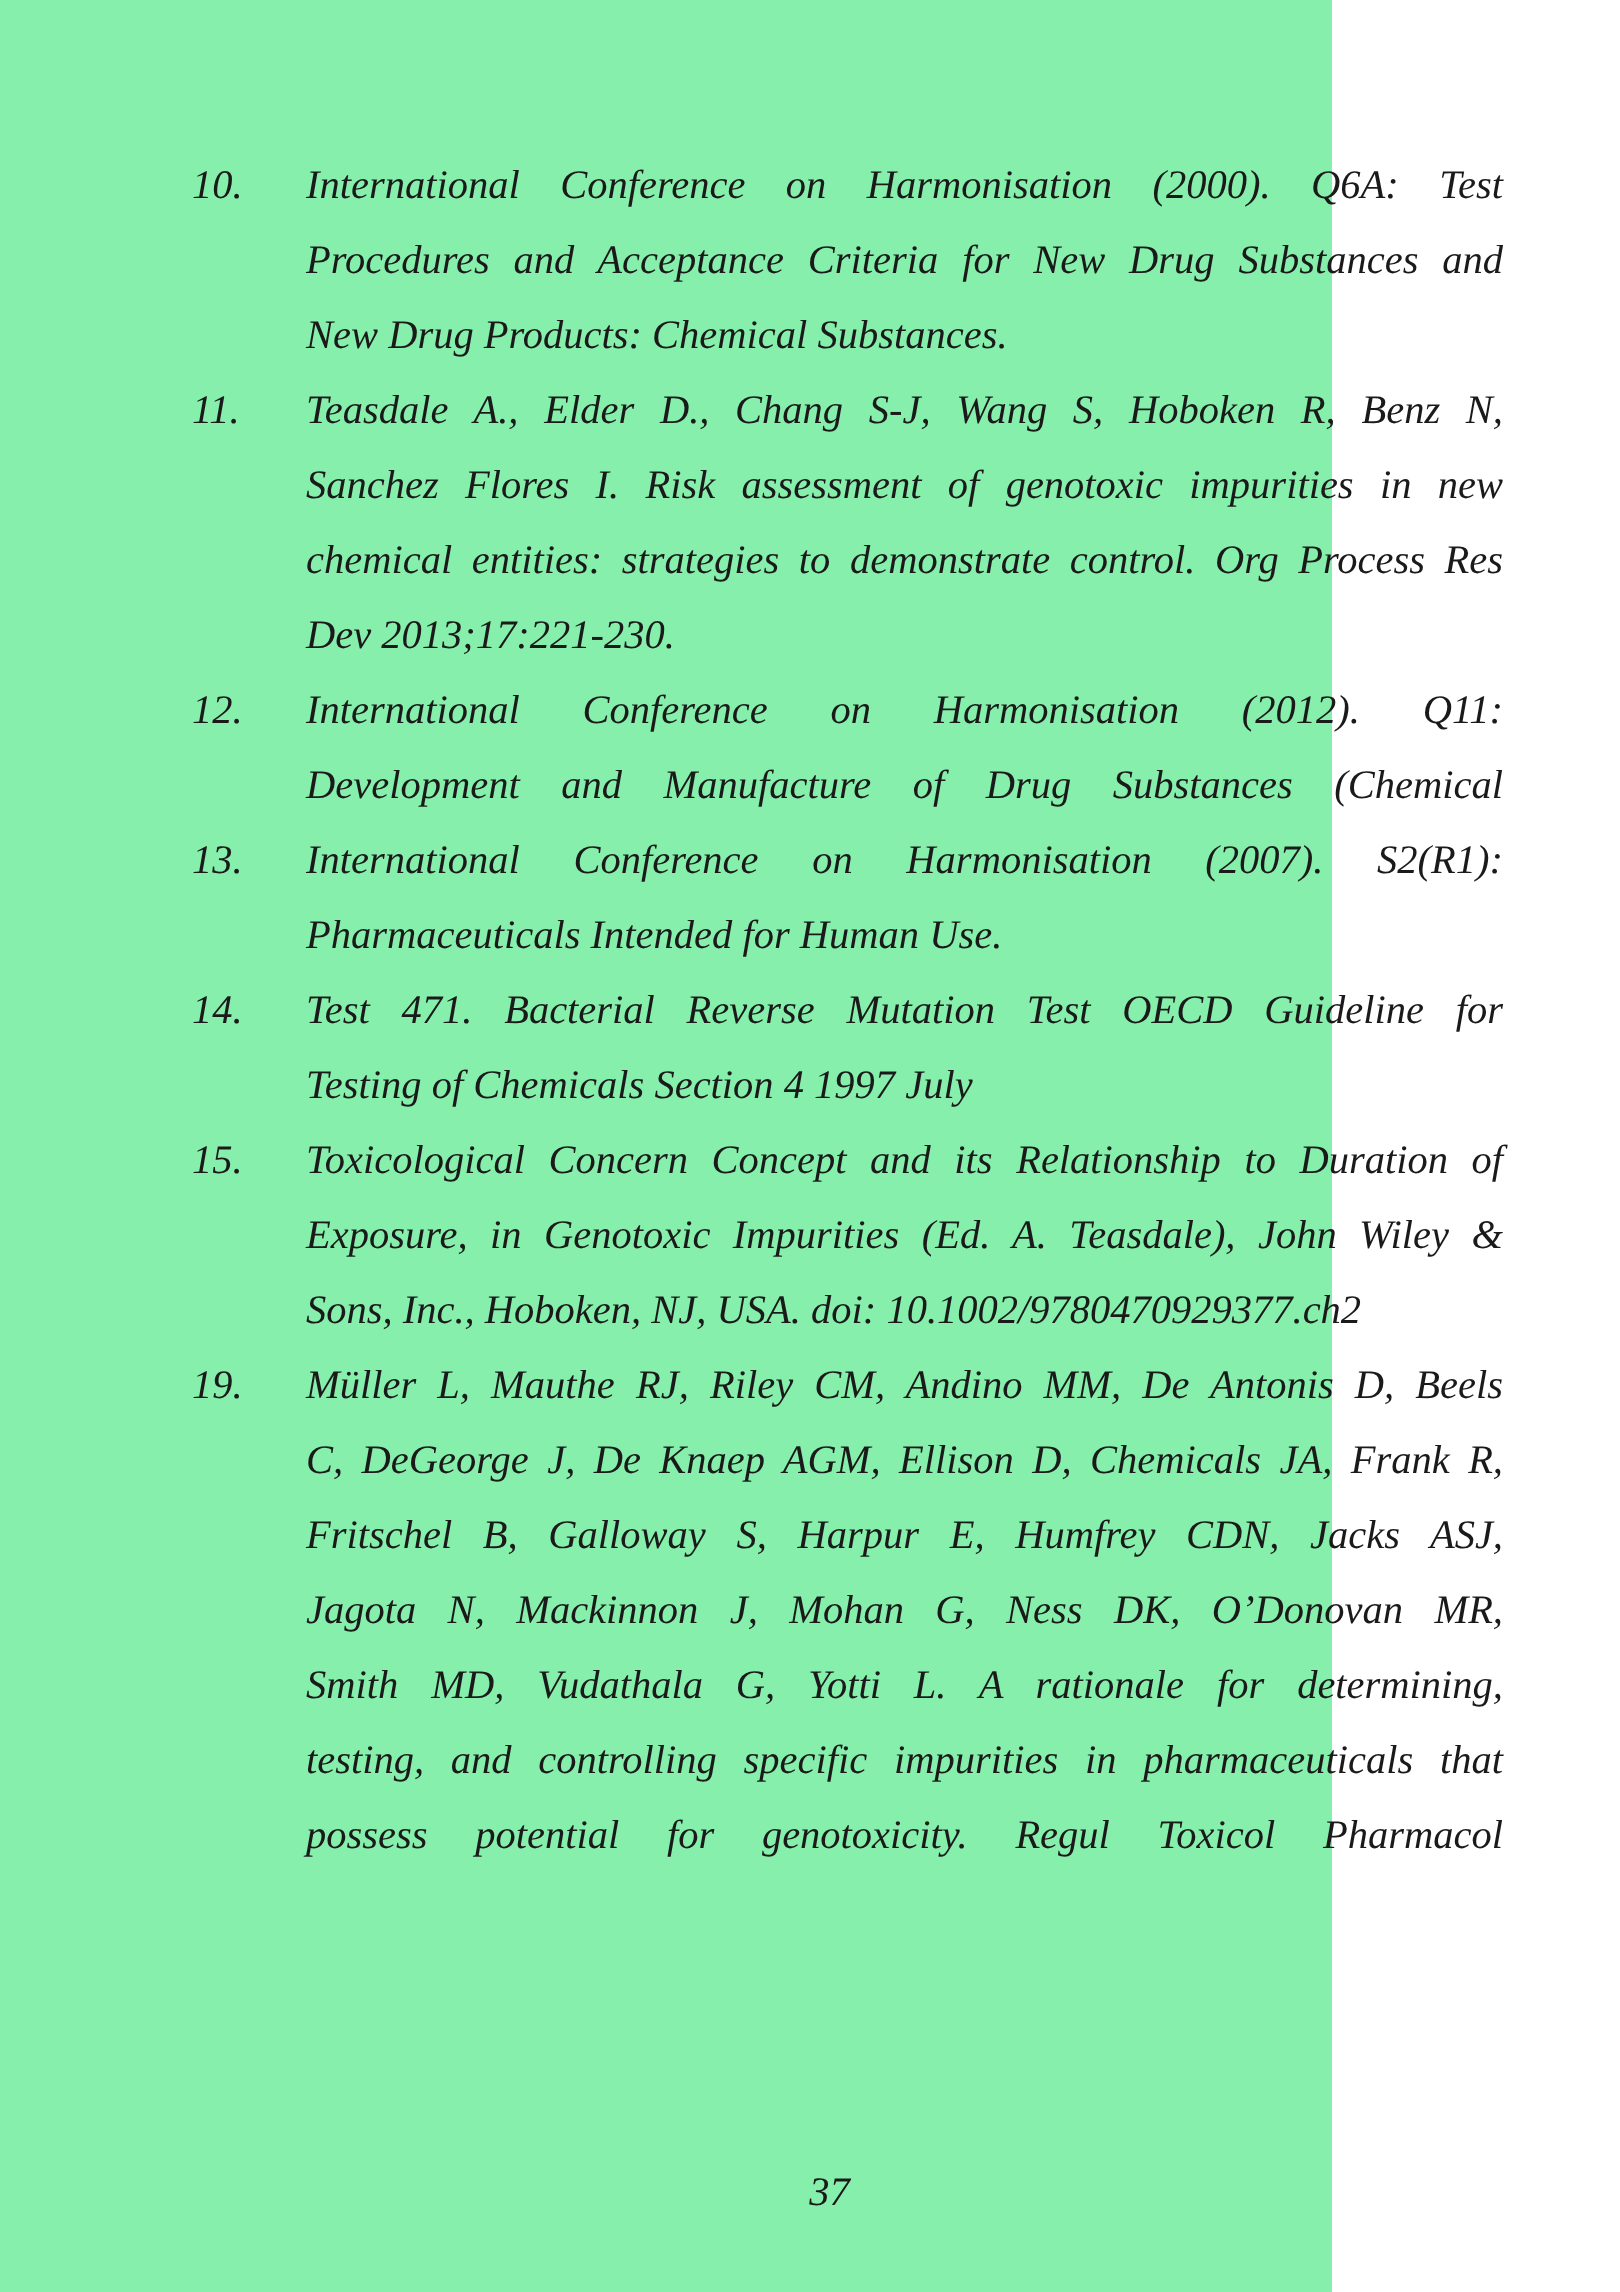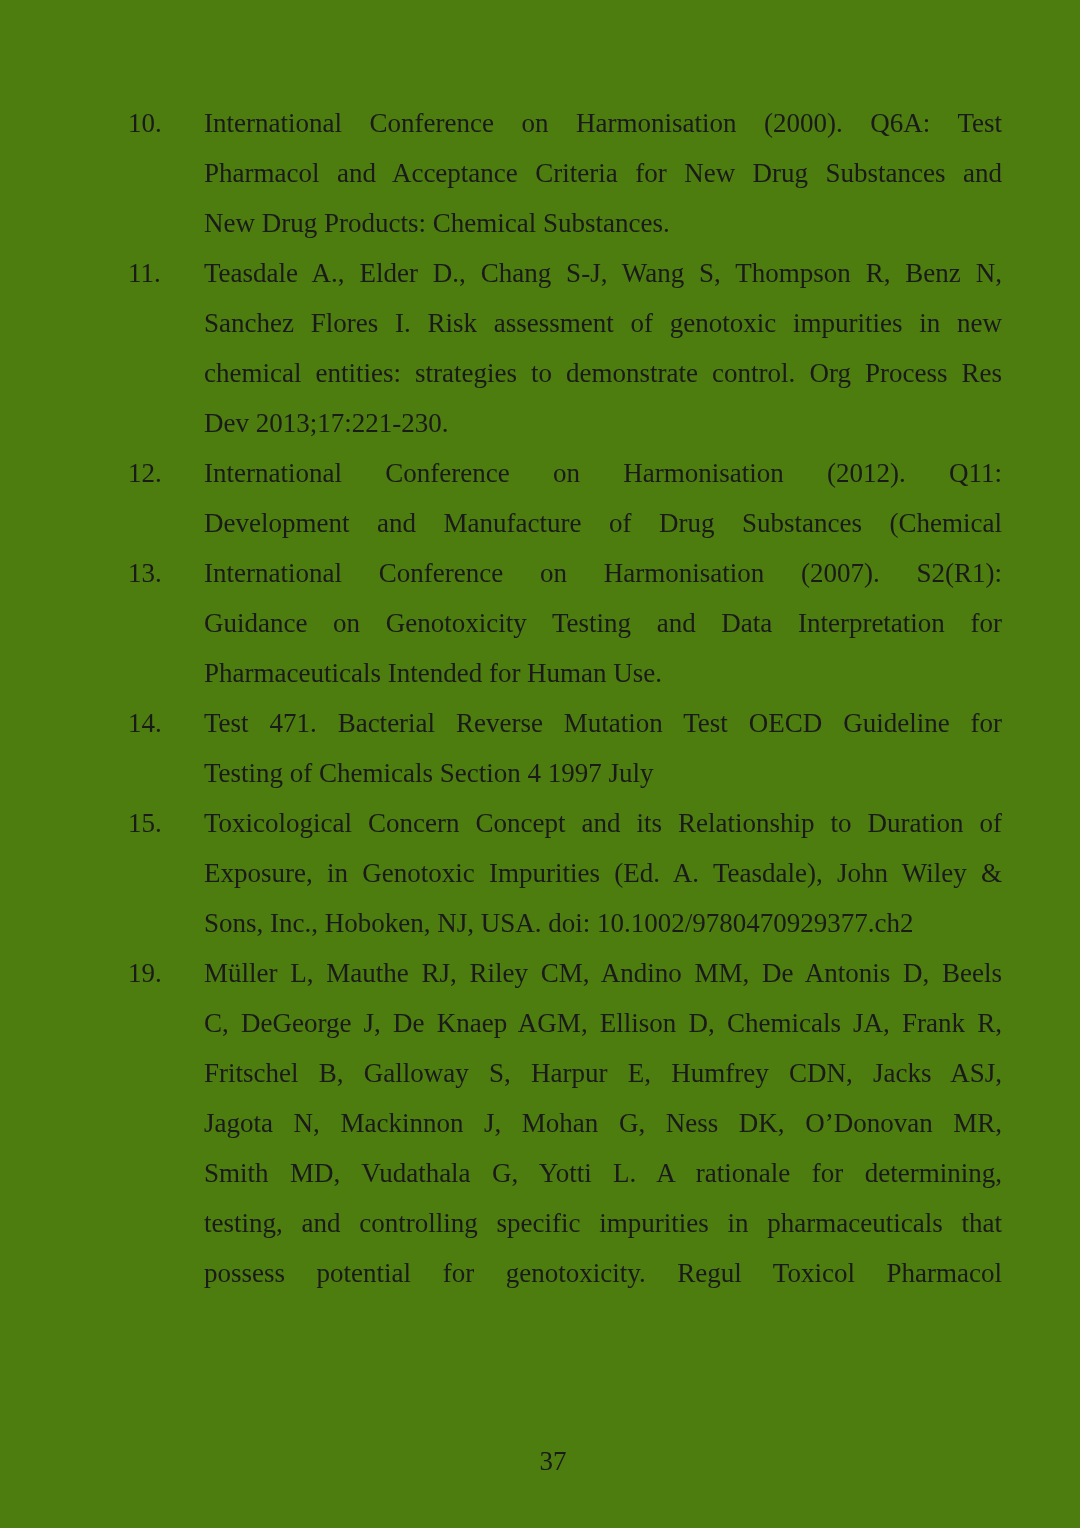--- a/index.html
+++ b/index.html
@@ -11,23 +11,24 @@
       width: 1080px;
       height: 1528px;
       position: relative;
       overflow: hidden;
       font-family: "Liberation Serif", "DejaVu Serif", serif;
       color: #1a1a1a;
     }
     .page {
       position: absolute;
       left: 0; top: 0;
-      width: 1080px;
+      width: 888px;
       height: 1528px;
-      background: #4d7c0f;
+      background: #86efac;
+      font-style: italic;
     }
     .ref-list {
       position: absolute;
       left: 128px;
       top: 98px;
       width: 852px;
     }
     .ref {
       position: relative;
     }
@@ -70,48 +71,47 @@
 </head>
 <body>
 
 <div class="page">
   <div class="ref-list">
 
     <div class="ref">
       <span class="ref-num">10.</span>
       <div class="ref-lines">
         <span class="line">International Conference on Harmonisation (2000). Q6A: Test</span>
-        <span class="line">Pharmacol and Acceptance Criteria for New Drug Substances and</span>
+        <span class="line">Procedures and Acceptance Criteria for New Drug Substances and</span>
         <span class="line last">New Drug Products: Chemical Substances.</span>
       </div>
     </div>
 
     <div class="ref">
       <span class="ref-num">11.</span>
       <div class="ref-lines">
-        <span class="line">Teasdale A., Elder D., Chang S-J, Wang S, Thompson R, Benz N,</span>
+        <span class="line">Teasdale A., Elder D., Chang S-J, Wang S, Hoboken R, Benz N,</span>
         <span class="line">Sanchez Flores I. Risk assessment of genotoxic impurities in new</span>
         <span class="line">chemical entities: strategies to demonstrate control. Org Process Res</span>
         <span class="line last">Dev 2013;17:221-230.</span>
       </div>
     </div>
 
     <div class="ref">
       <span class="ref-num">12.</span>
       <div class="ref-lines">
         <span class="line">International Conference on Harmonisation (2012). Q11:</span>
         <span class="line">Development and Manufacture of Drug Substances (Chemical</span>
       </div>
     </div>
 
     <div class="ref">
       <span class="ref-num">13.</span>
       <div class="ref-lines">
         <span class="line">International Conference on Harmonisation (2007). S2(R1):</span>
-        <span class="line">Guidance on Genotoxicity Testing and Data Interpretation for</span>
         <span class="line last">Pharmaceuticals Intended for Human Use.</span>
       </div>
     </div>
 
     <div class="ref">
       <span class="ref-num">14.</span>
       <div class="ref-lines">
         <span class="line">Test 471. Bacterial Reverse Mutation Test OECD Guideline for</span>
         <span class="line last">Testing of Chemicals Section 4 1997 July</span>
       </div>

